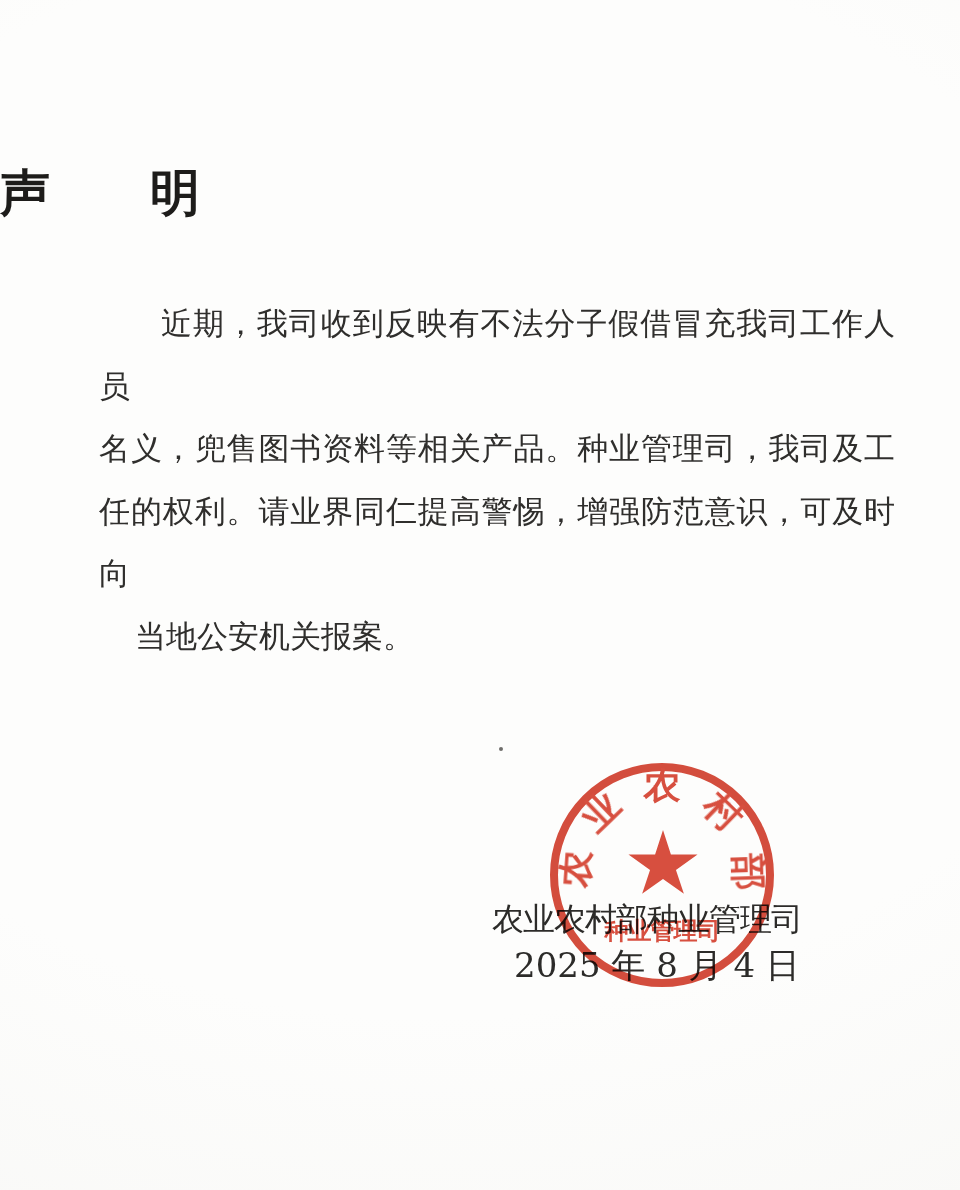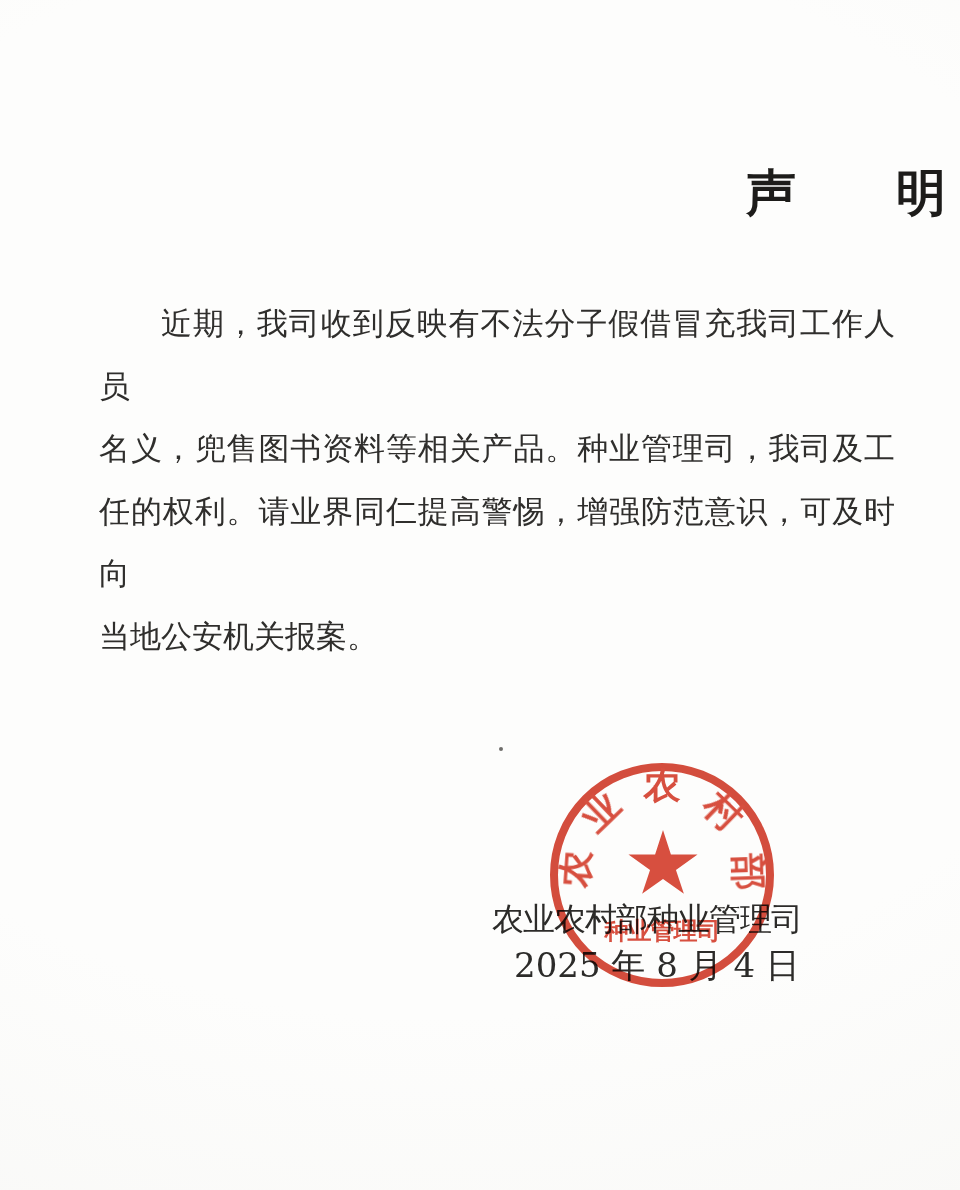--- a/index.html
+++ b/index.html
@@ -10,33 +10,33 @@
     overflow:hidden;
   }
   .page{
     position:relative;width:960px;height:1190px;
     background:
       radial-gradient(ellipse 1200px 900px at 45% 40%, #fdfdfc 60%, #f8f8f6 100%),
       #fbfbfa;
   }
   .title{
     position:absolute;top:160px;left:0;width:946px;
-    margin:0;text-align:right;
+    margin:0;text-align:left;
     font-size:50px;font-weight:700;color:#1d1c1a;
     white-space:pre;letter-spacing:0;
   }
   .body-text{
     position:absolute;left:99px;top:292px;width:796px;
     font-size:31px;line-height:62.5px;color:#2f2e2c;
     letter-spacing:0;
   }
   .line{width:100%;}
   .fill{text-align:justify;text-align-last:justify;}
   .indent{text-indent:62px;}
-  .last{text-align:left;}
+  .last{text-align:left;margin-left:36px;}
   .signature{
     position:absolute;left:492px;top:874px;
     font-size:32px;line-height:34px;letter-spacing:-1px;
     color:#2c2b29;white-space:pre;margin-top:28px;
   }
   .date{
     position:absolute;left:514px;top:944px;
     font-size:34px;line-height:42px;color:#2c2b29;white-space:pre;
   }
   .speck{

